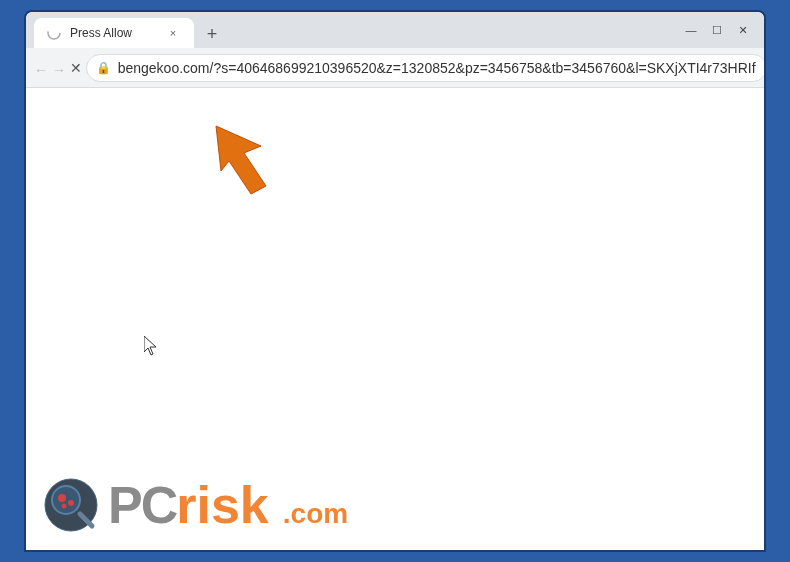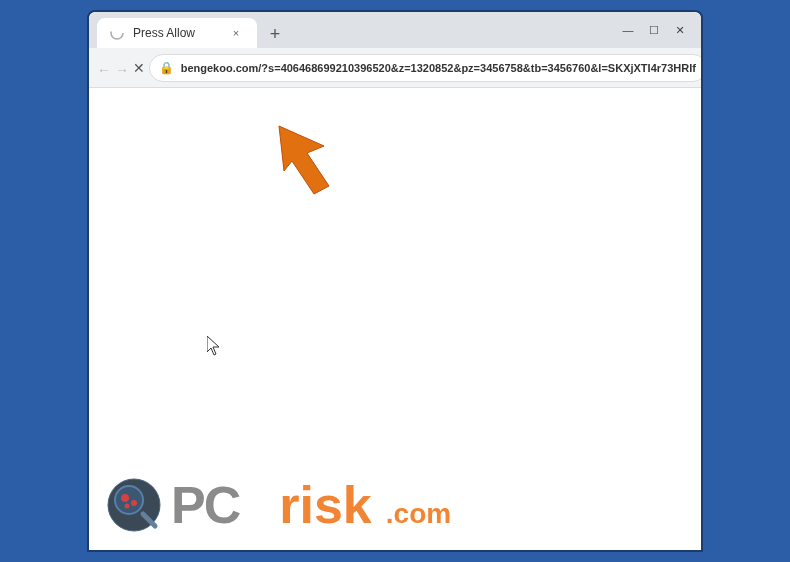--- a/index.html
+++ b/index.html
@@ -6,21 +6,21 @@
     body {
       width: 790px;
       height: 562px;
       background: #2b5ea7;
       display: flex;
       align-items: center;
       justify-content: center;
       font-family: 'Segoe UI', Arial, sans-serif;
     }
     .browser-window {
-      width: 616px;
+      width: 742px;
       height: 542px;
       background: #fff;
       border: 2px solid #1a3c6e;
       border-radius: 8px 8px 0 0;
       display: flex;
       flex-direction: column;
       overflow: hidden;
     }
     
     .title-bar {
@@ -140,27 +140,26 @@
       display: flex;
       align-items: center;
       padding: 0 10px;
       gap: 6px;
     }
     .lock-icon {
       color: #555;
       font-size: 12px;
     }
     .url-text {
-      font-size: 11px;
+      font-size: 14px;
       color: #333;
       flex: 1;
       overflow: hidden;
       text-overflow: ellipsis;
       white-space: nowrap;
-      font-weight: bold;
     }
     .toolbar-actions {
       display: flex;
       gap: 4px;
       align-items: center;
     }
     .toolbar-icon {
       width: 28px;
       height: 28px;
       border-radius: 50%;
@@ -230,21 +229,20 @@
       color: #777;
       font-weight: 900;
       font-family: Arial Black, Arial, sans-serif;
       letter-spacing: -2px;
     }
     .risk-part {
       font-size: 52px;
       color: #f07010;
       font-weight: 900;
       font-family: Arial Black, Arial, sans-serif;
-      margin-left: 40px;
     }
     .dot-com {
       font-size: 28px;
       color: #f07010;
       font-weight: 900;
       font-family: Arial Black, Arial, sans-serif;
       margin-left: 14px;
     }
   </style>
 </head>

